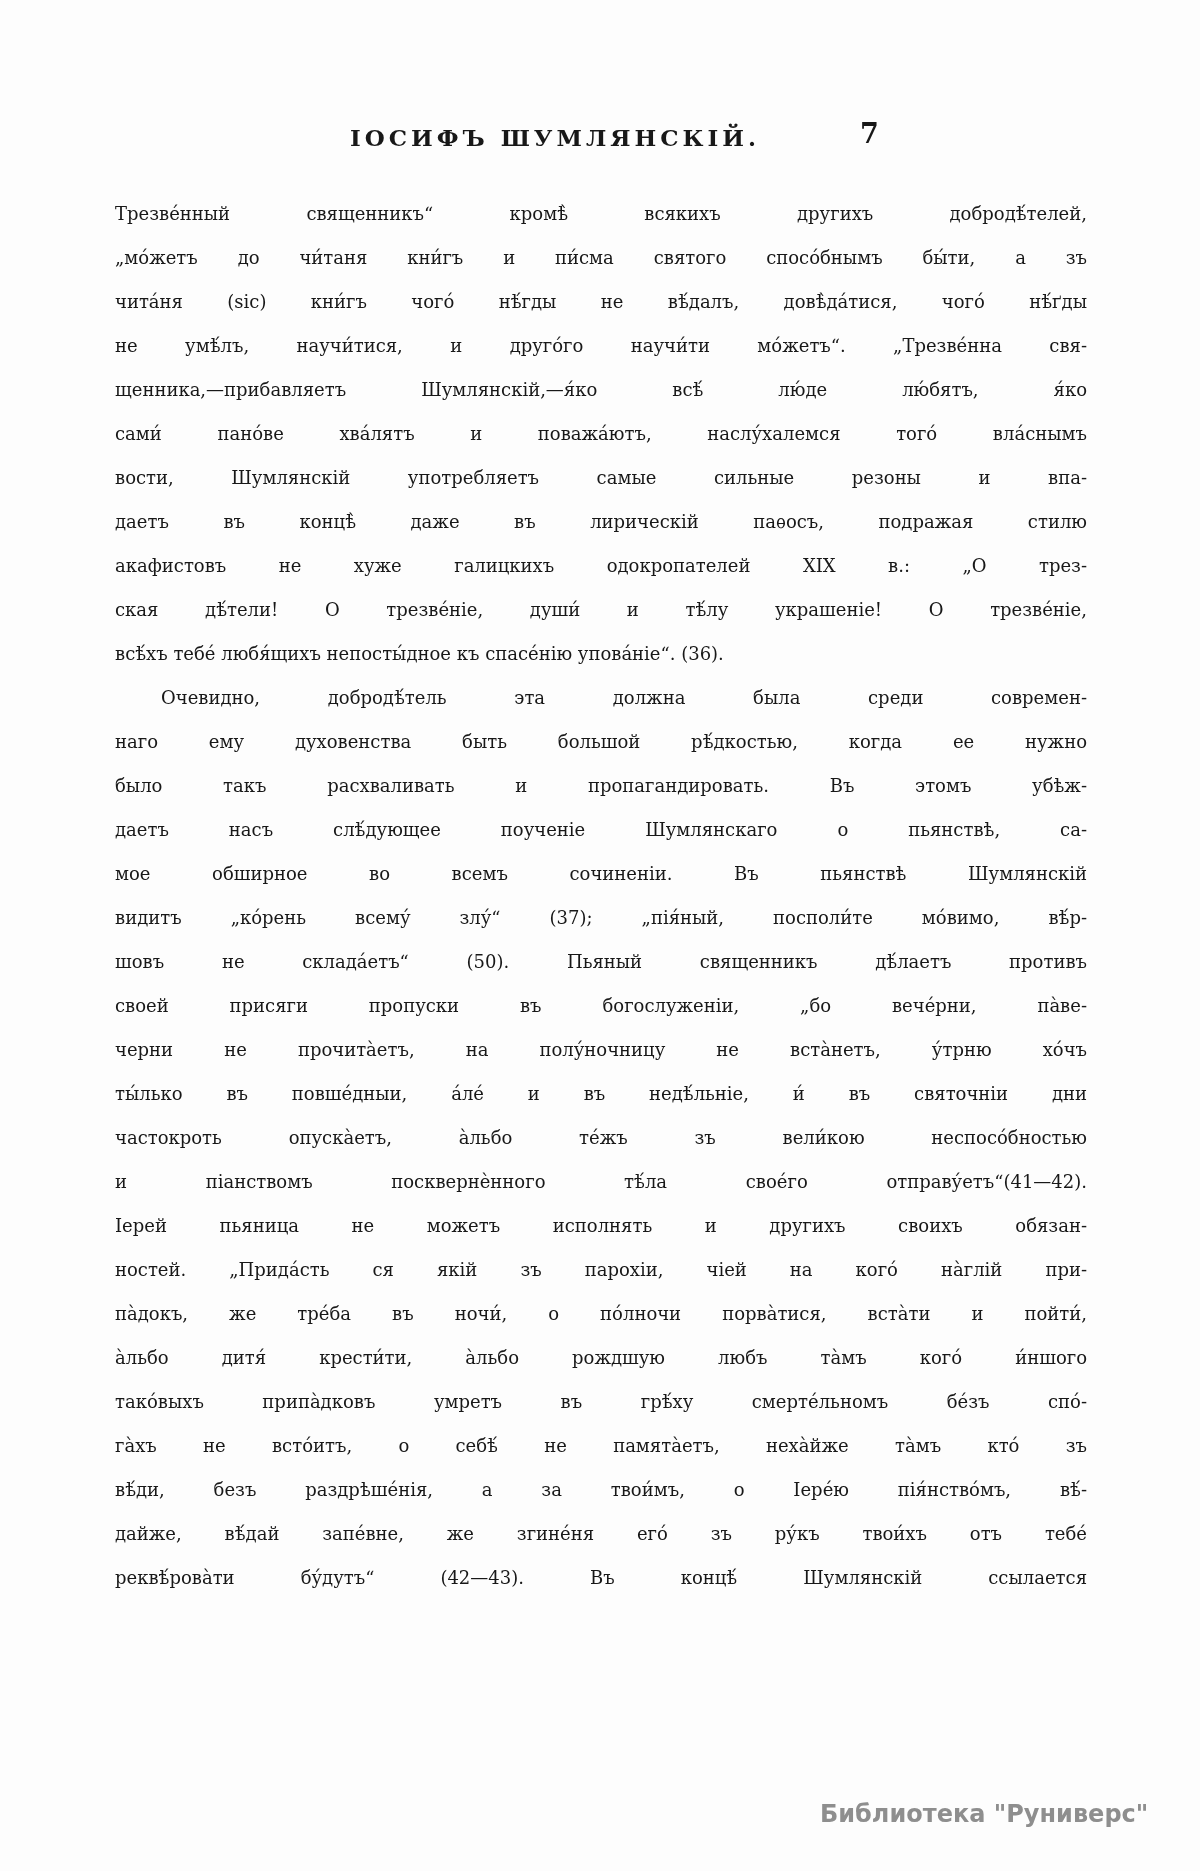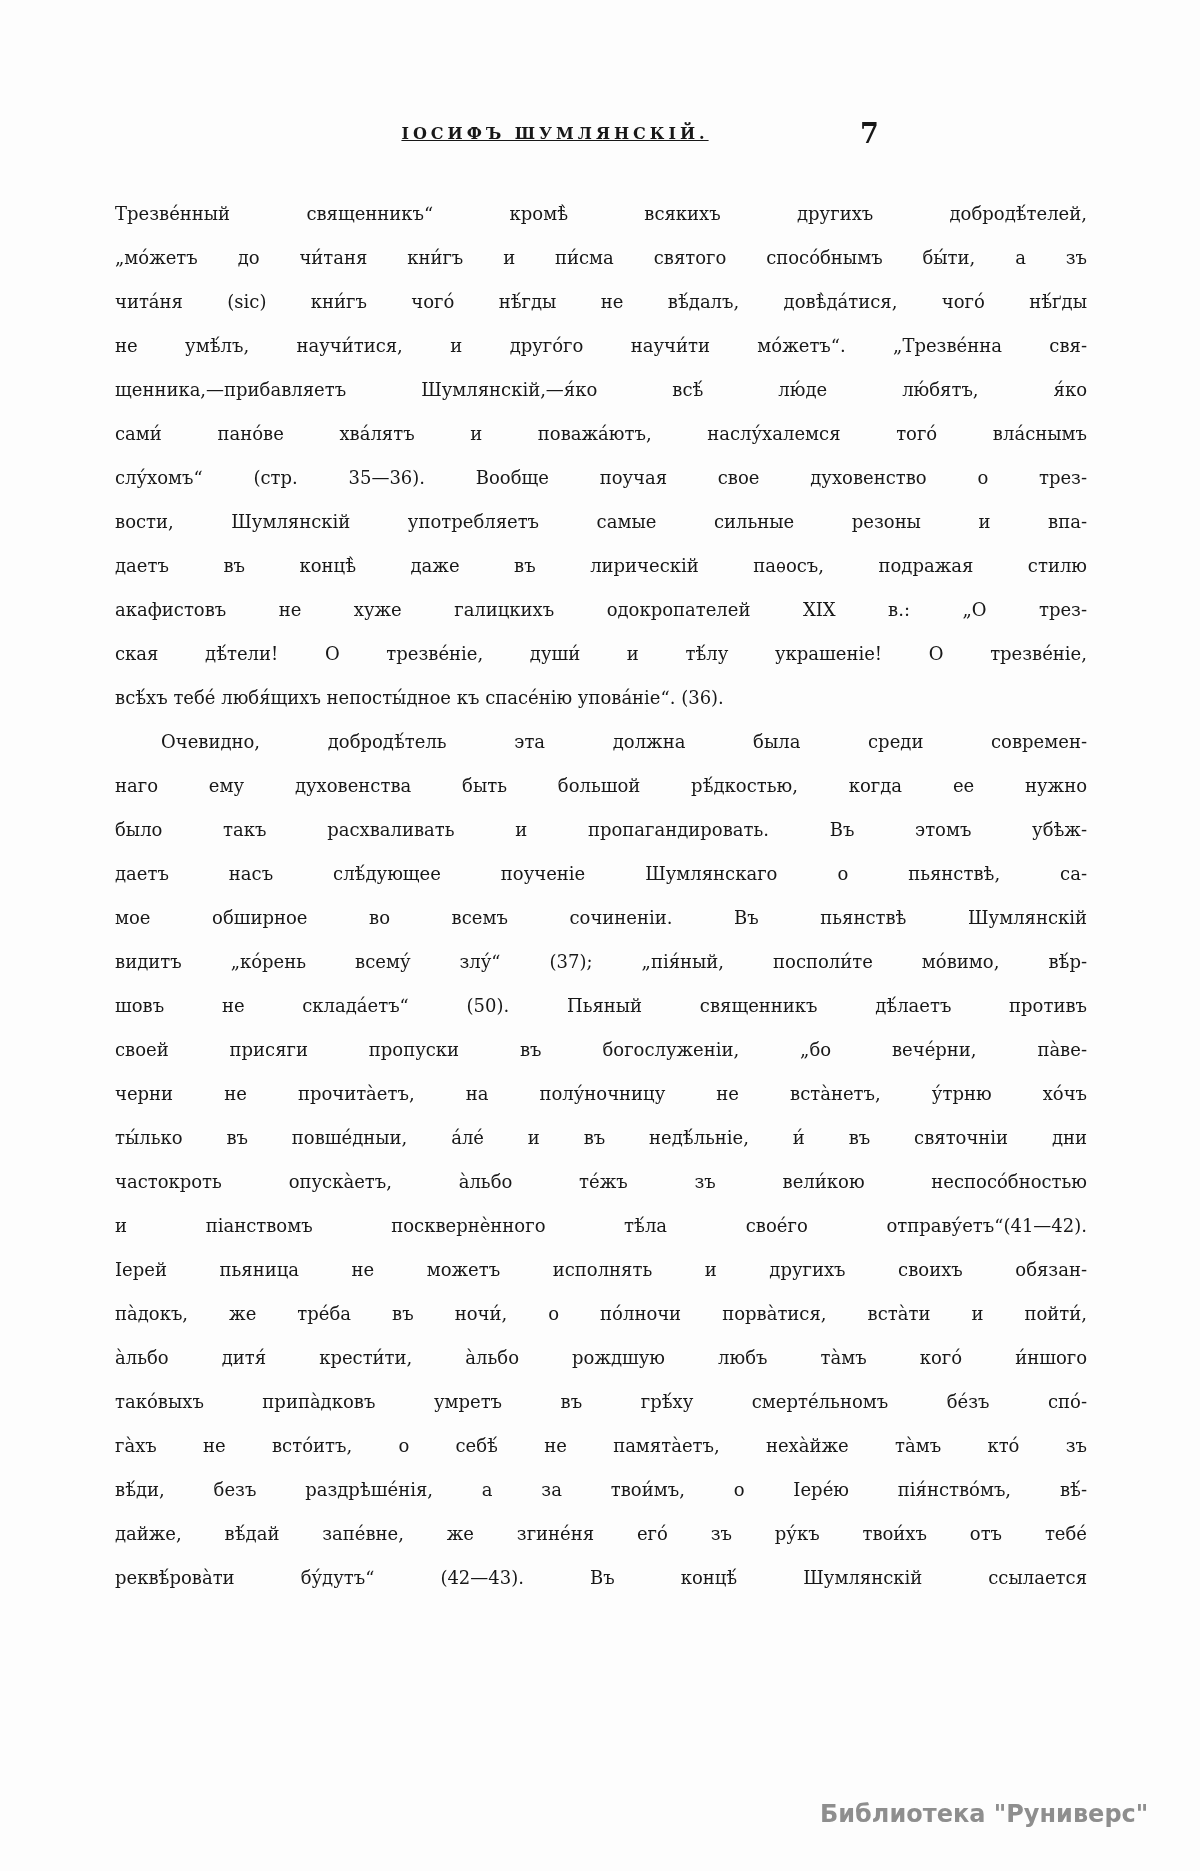--- a/index.html
+++ b/index.html
@@ -8,24 +8,23 @@
     width:1200px; height:1871px;
     margin:0 auto;
     background:var(--paper,#fdfdfd);
     color:var(--ink,#181818);
     font-family:"DejaVu Serif", serif;
     overflow:hidden;
   }
   .header-title {
     position:absolute; top:124px; left:555px;
     transform:translateX(-50%);
-    font-size:16px; font-weight:bold;
+    font-size:23px; font-weight:bold;
     letter-spacing:4px;
     white-space:nowrap;
-    text-decoration:underline;
   }
   .page-number {
     position:absolute; top:118px; left:860px;
     font-size:27px; font-weight:bold;
   }
   .body-text {
     position:absolute; left:115px; top:192px; width:972px;
     font-size:18px; line-height:44px;
   }
   .line {
@@ -53,39 +52,39 @@
   <div class="header-title">ІОСИФЪ ШУМЛЯНСКІЙ.</div>
   <div class="page-number">7</div>
 
   <div class="body-text">
       <div class="line">Трезве́нный священникъ“ кромѣ̀ всякихъ другихъ добродѣ́телей,</div>
       <div class="line">„мо́жетъ до чи́таня кни́гъ и пи́сма святого спосо́бнымъ бы́ти, а зъ</div>
       <div class="line">чита́ня (sic) кни́гъ чого́ нѣ́гды не вѣ́далъ, довѣ̀да́тися, чого́ нѣ́ґды</div>
       <div class="line">не умѣ́лъ, научи́тися, и друго́го научи́ти мо́жетъ“. „Трезве́нна свя-</div>
       <div class="line">щенника,—прибавляетъ Шумлянскій,—я́ко всѣ́ лю́де лю́бятъ, я́ко</div>
       <div class="line">сами́ пано́ве хва́лятъ и поважа́ютъ, наслу́халемся того́ вла́снымъ</div>
-      <div class="line">слу́хомъ“ (стр. 35—36). Вообще поучая свое духовенство о трез-</div>
       <div class="line">вости, Шумлянскій употребляетъ самые сильные резоны и впа-</div>
       <div class="line">даетъ въ концѣ̀ даже въ лирическій паѳосъ, подражая стилю</div>
       <div class="line">акафистовъ не хуже галицкихъ одокропателей XIX в.: „О трез-</div>
       <div class="line">ская дѣ́тели! О трезве́ніе, души́ и тѣ́лу украшеніе! О трезве́ніе,</div>
       <div class="line last">всѣ́хъ тебе́ любя́щихъ непосты́дное къ спасе́нію упова́ніе“. (36).</div>
       <div class="line indent">Очевидно, добродѣ́тель эта должна была среди современ-</div>
       <div class="line">наго ему духовенства быть большой рѣ́дкостью, когда ее нужно</div>
       <div class="line">было такъ расхваливать и пропагандировать. Въ этомъ убѣж-</div>
       <div class="line">даетъ насъ слѣ́дующее поученіе Шумлянскаго о пьянствѣ, са-</div>
       <div class="line">мое обширное во всемъ сочиненіи. Въ пьянствѣ Шумлянскій</div>
       <div class="line">видитъ „ко́рень всему́ злу́“ (37); „пія́ный, посполи́те мо́вимо, вѣ́р-</div>
       <div class="line">шовъ не склада́етъ“ (50). Пьяный священникъ дѣ́лаетъ противъ</div>
       <div class="line">своей присяги пропуски въ богослуженіи, „бо вече́рни, па̀ве-</div>
       <div class="line">черни не прочита̀етъ, на полу́ночницу не вста̀нетъ, у́трню хо́чъ</div>
       <div class="line">ты́лько въ повше́дныи, а́ле́ и въ недѣ́льніе, и́ въ святочніи дни</div>
       <div class="line">частокроть опуска̀етъ, а̀льбо те́жъ зъ вели́кою неспосо́бностью</div>
       <div class="line">и піанствомъ посквернѐнного тѣ́ла свое́го отправу́етъ“(41—42).</div>
       <div class="line">Іерей пьяница не можетъ исполнять и другихъ своихъ обязан-</div>
+      <div class="line">ностей. „Прида́сть ся якій зъ парохіи, чіей на кого́ на̀глій при-</div>
       <div class="line">па̀докъ, же тре́ба въ ночи́, о по́лночи порва̀тися, вста̀ти и пойти́,</div>
       <div class="line">а̀льбо дитя́ крести́ти, а̀льбо рождшую любъ та̀мъ кого́ и́ншого</div>
       <div class="line">тако́выхъ припа̀дковъ умретъ въ грѣ́ху смерте́льномъ бе́зъ спо́-</div>
       <div class="line">га̀хъ не всто́итъ, о себѣ́ не памята̀етъ, неха̀йже та̀мъ кто́ зъ</div>
       <div class="line">вѣ́ди, безъ раздрѣше́нія, а за твои́мъ, о Іере́ю пія́нство́мъ, вѣ́-</div>
       <div class="line">дайже, вѣ́дай запе́вне, же згине́ня его́ зъ ру́къ твои́хъ отъ тебе́</div>
       <div class="line">реквѣ́рова̀ти бу́дутъ“ (42—43). Въ концѣ́ Шумлянскій ссылается</div>
     </div>
 
   <div class="watermark">Библиотека "Руниверс"</div>

